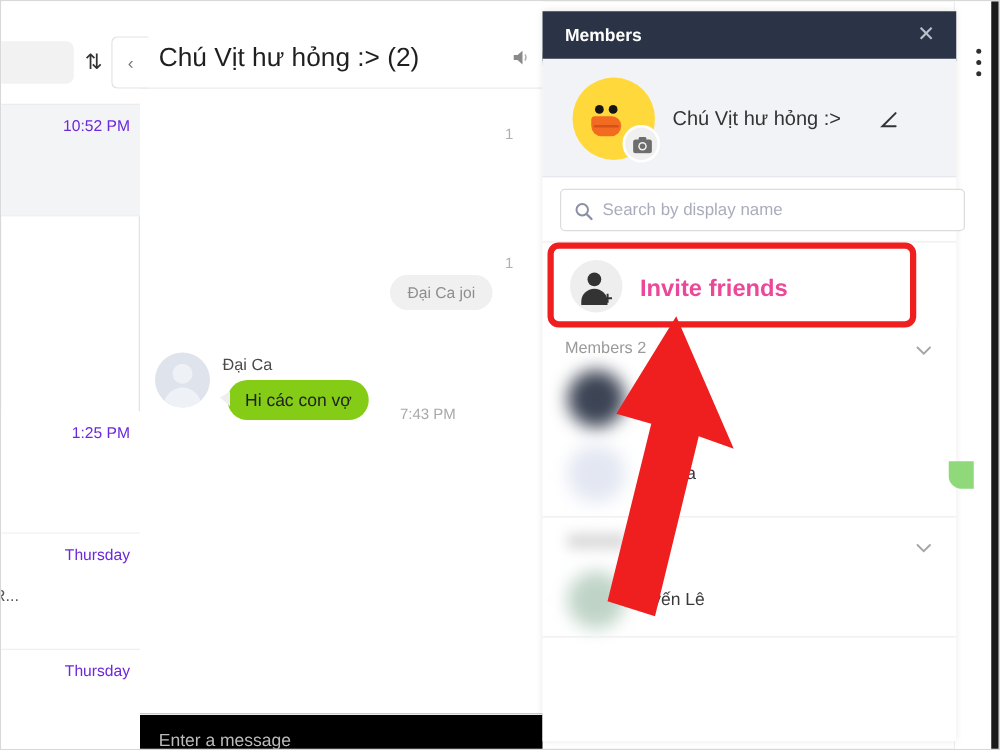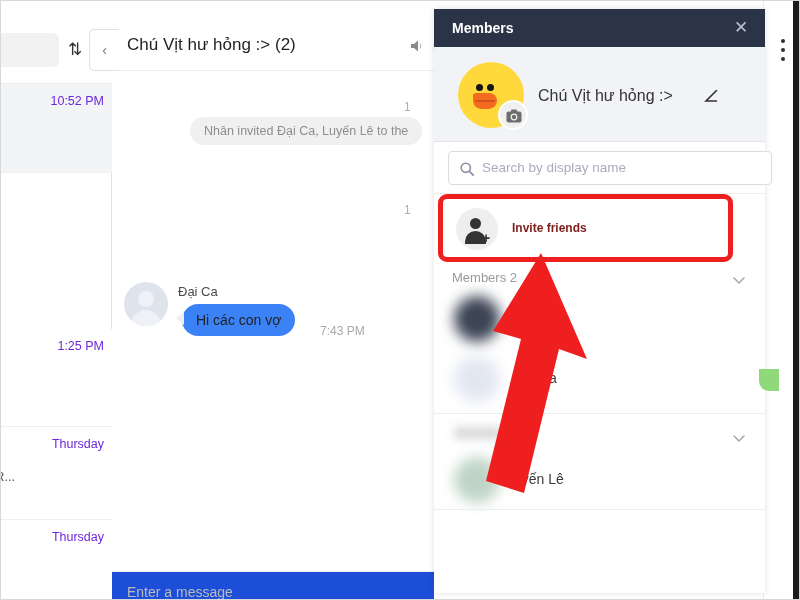--- a/index.html
+++ b/index.html
@@ -101,21 +101,21 @@
   .chat-header {
     position: absolute;
     left: 0; top: 0;
     width: 322px; height: 70px;
     background: #ffffff;
     border-bottom: 1px solid #ececec;
   }
   .chat-title {
     position: absolute;
     left: 15px; top: 34px;
-    font-size: 17px;
+    font-size: 21px;
     color: #1f1f1f;
     white-space: nowrap;
     font-weight: 500;
   }
   .chat-count {
     color: #1f1f1f;
   }
   .hdr-icon {
     position: absolute;
     top: 36px;
@@ -172,21 +172,21 @@
   .msg-name {
     position: absolute;
     left: 54px; top: 2px;
     font-size: 13px;
     color: #4a4a4a;
     white-space: nowrap;
   }
   .bubble {
     position: absolute;
     left: 58px; top: 22px;
-    background: #3b82f6;
+    background: #84cc16;
     border-radius: 16px;
     padding: 8px 14px;
     font-size: 14px;
     color: #222;
     white-space: nowrap;
   }
   .bubble:before {
     content: "";
     position: absolute;
     left: -6px; top: 9px;
@@ -199,21 +199,21 @@
     position: absolute;
     font-size: 12px;
     color: #a9a9a9;
     white-space: nowrap;
   }
   .composer {
     position: absolute;
     left: 0; bottom: 0;
     width: 322px; height: 30px;
     border-top: 1px solid #ececec;
-    background: #1d4ed8;
+    background: #000000;
   }
   .composer-placeholder {
     position: absolute;
     left: 15px; top: 12px;
     font-size: 14px;
     color: #bbbbbb;
   }
 
   
   .members-panel {
@@ -370,23 +370,23 @@
     position: absolute;
     left: 26px; top: 24px;
     font-size: 14px;
     font-weight: bold;
     color: #333;
     line-height: 12px;
   }
   .invite-label {
     position: absolute;
     left: 78px; top: 26px;
-    font-size: 12px;
+    font-size: 19px;
     font-weight: bold;
-    color: #7f1d1d;
+    color: #ec4899;
   }
   .highlight-box {
     position: absolute;
     left: 437px; top: 193px;
     width: 295px; height: 68px;
     border: 5px solid #ef1f1f;
     border-radius: 9px;
     z-index: 40;
     pointer-events: none;
   }
@@ -524,25 +524,25 @@
       <div class="hdr-icon" style="left:320px;">
         <svg width="18" height="18" viewBox="0 0 18 18">
           <rect x="2.5" y="4.5" width="11" height="11" rx="1.5" stroke="#9b9b9b" stroke-width="1.3" fill="none"></rect>
           <path d="M9 2.5h6.5V9" stroke="#9b9b9b" stroke-width="1.3" fill="none"></path>
         </svg>
       </div>
     </div>
 
     <div class="msgarea">
 
-      <div class="sysmsg" style="left:78px; top:45px;">
-        <span>Nhân invited Đại Ca, Luyến Lê to the</span>
-      </div>
       <div class="sysmsg-time" style="left:292px; top:28px;">1</div>
 
+      <div class="sysmsg" style="left:200px; top:148px;">
+        <span>Đại Ca joi</span>
+      </div>
       <div class="sysmsg-time" style="left:292px; top:131px;">1</div>
 
       <div class="msg-row" style="left:12px; top:210px;">
         <div class="msg-avatar">
           <div class="head"></div>
             <div class="body"></div>
         </div>
         <div class="msg-name">Đại Ca</div>
         <div class="bubble">Hi các con vợ</div>
         <div class="bubble-time" style="left:196px; top:42px;">7:43 PM</div>

